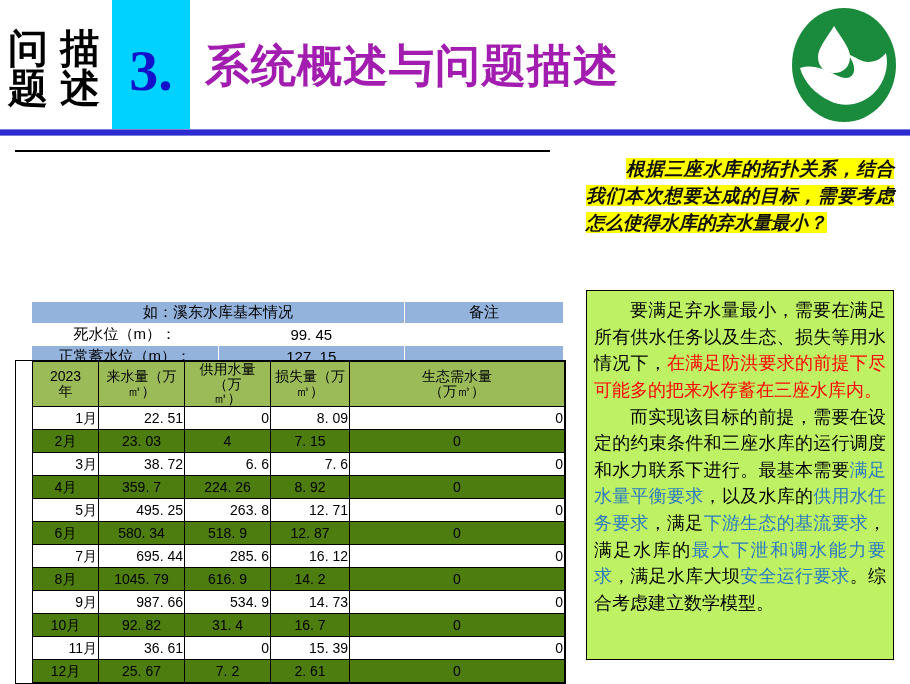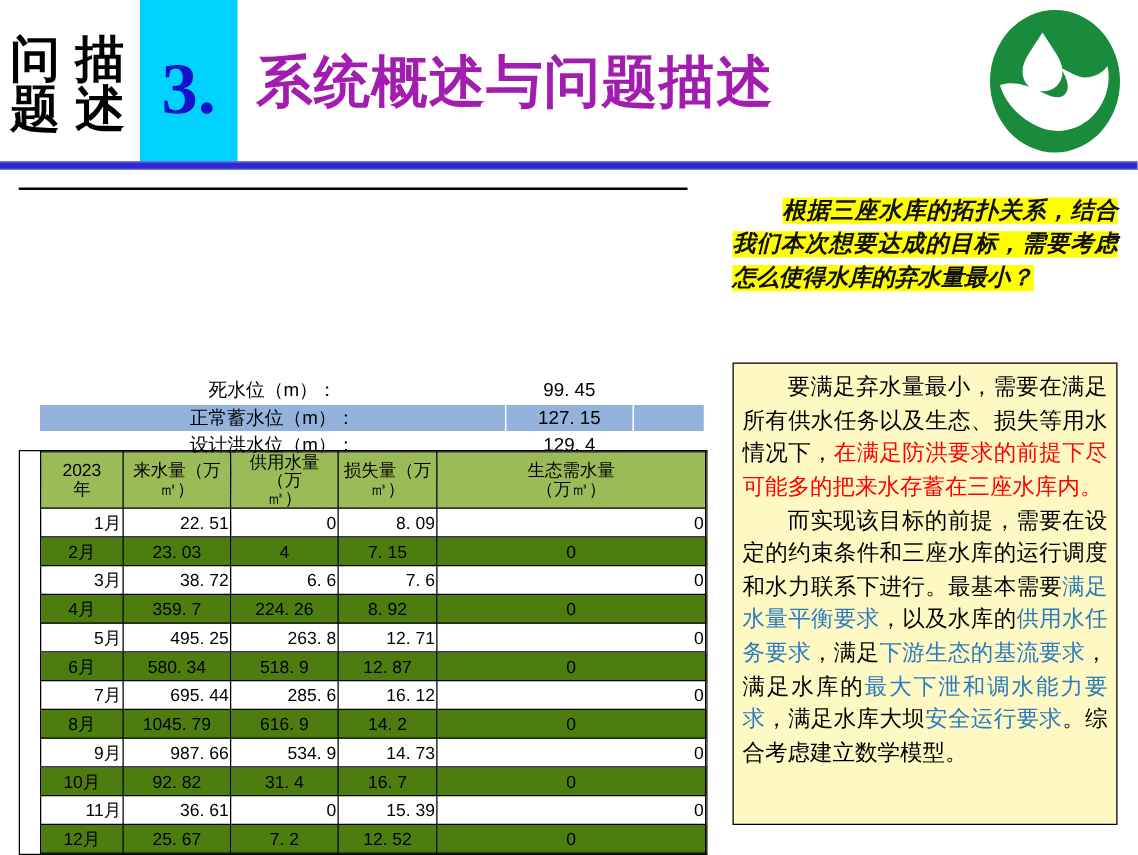--- a/index.html
+++ b/index.html
@@ -118,21 +118,21 @@
     box-decoration-break:clone;
     -webkit-box-decoration-break:clone;
   }
 
   
   #explain-box{
     position:absolute;left:586px;top:290px;width:308px;height:370px;
     border:1.5px solid #000;
     box-sizing:border-box;
     padding:6px 7px 4px 7px;
-    background:#fef9c3;
+    background:#bef264;
   }
   #explain-box p{
     margin:0;
     font-family:"DejaVu Sans","Liberation Sans",sans-serif;
     font-size:18px;
     line-height:1.48;
     color:#000;
     text-align:justify;
     text-indent:36px;
     word-break:break-all;
@@ -162,20 +162,24 @@
       <path d="M10 62 C22 58 34 63 46 69 C54 73 60 73 63 68 C66 63 63 55 58 48 C65 51 72 56 78 56 C86 56 92 52 96 47 C99 60 95 76 84 87 C72 99 54 102 40 95 C25 88 14 76 10 62 Z" fill="#ffffff"></path>
     </svg>
   </div>
 
   <div id="header-rule"></div>
 </div>
 
 <div id="blue-wrap">
 <table id="blue-table">
   <tbody id="blue-body">
+        <tr class="odd">
+          <td colspan="2" class="label">如：溪东水库基本情况</td>
+          <td class="note">备注</td>
+        </tr>
         <tr class="even">
           <td class="label">死水位（m）：</td>
           <td class="value">99. 45</td>
           <td class="note"></td>
         </tr>
         <tr class="odd">
           <td class="label">正常蓄水位（m）：</td>
           <td class="value">127. 15</td>
           <td class="note"></td>
         </tr>
@@ -321,21 +325,21 @@
           <td>11月</td>
           <td>36. 61</td>
           <td>0</td>
           <td>15. 39</td>
           <td>0</td>
         </tr>
         <tr class="g-odd">
           <td>12月</td>
           <td>25. 67</td>
           <td>7. 2</td>
-          <td>12. 52</td>
+          <td>2. 61</td>
           <td>0</td>
         </tr>
       </tbody>
 </table>
 </div>
 
 <div id="question-box">
   <div class="q-text"><span class="hl">根据三座水库的拓扑关系，结合我们本次想要达成的目标，需要考虑怎么使得水库的弃水量最小？</span></div>
 </div>
 

